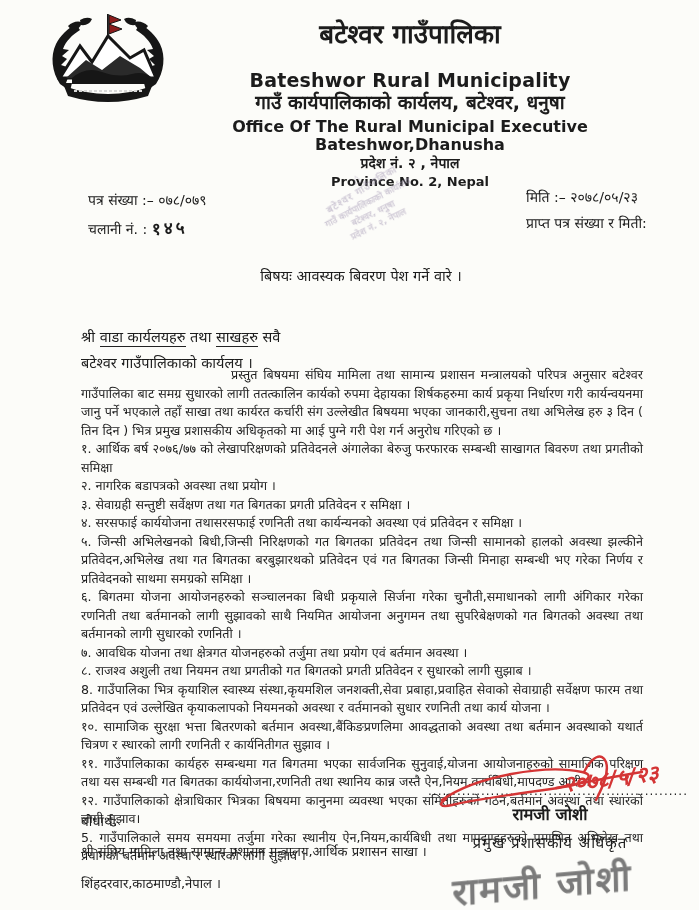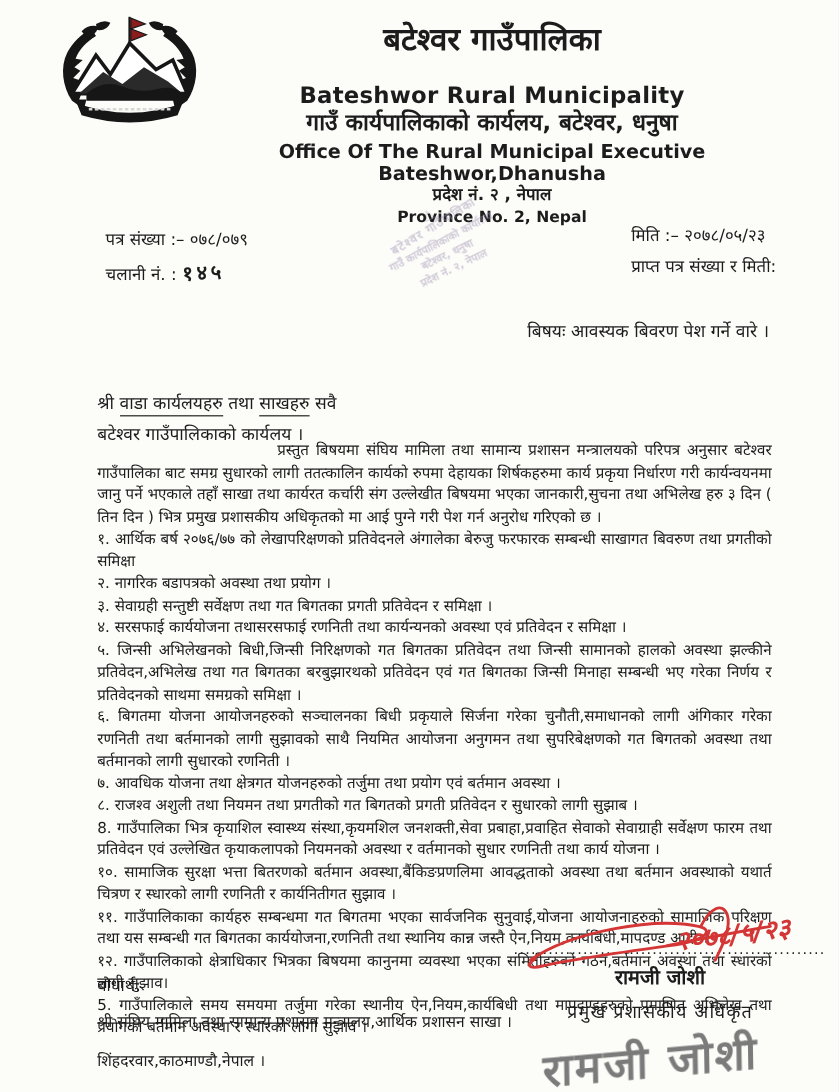--- a/index.html
+++ b/index.html
@@ -25,21 +25,21 @@
   
   .round-stamp{
     position:absolute;left:308px;top:168px;width:140px;height:110px;
     transform:rotate(-26deg);opacity:.48;color:#a195b2;text-align:center;
     font-size:9px;line-height:12px;font-weight:bold;filter:blur(.3px);
   }
   .round-stamp .seal-top{font-size:10px;letter-spacing:1px;margin-bottom:2px;}
   .round-stamp .arc1{transform:rotate(-6deg);}
   .round-stamp .arc2{transform:rotate(-2deg);}
   
-  .subject{position:absolute;left:81px;top:265px;width:560px;text-align:right;font-size:14.5px;}
+  .subject{position:absolute;left:81px;top:265px;width:560px;text-align:center;font-size:14.5px;}
   .recipient{position:absolute;left:81px;top:300px;font-size:14.5px;line-height:26px;margin-top:24px;}
   .u{border-bottom:1.3px solid #222;padding-bottom:1px;}
   
   .body-text{
     position:absolute;left:81px;top:366px;width:562px;
     font-size:12.6px;line-height:18.5px;text-align:justify;
   }
   .body-text p{margin:0;}
   .body-text .intro{text-indent:150px;}
   

